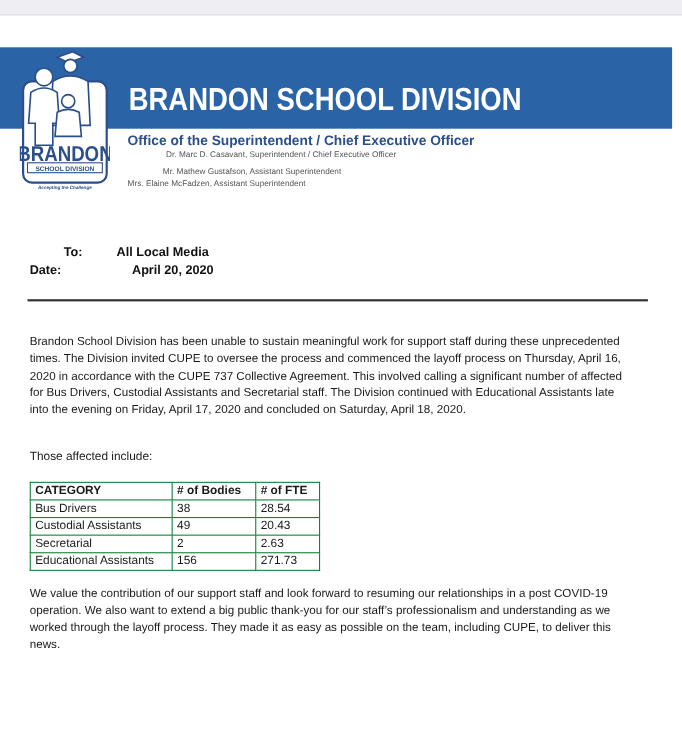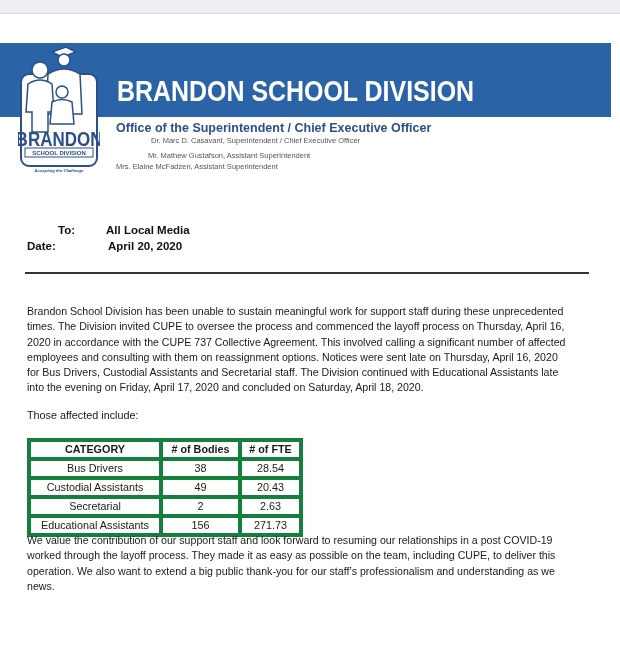--- a/index.html
+++ b/index.html
@@ -46,22 +46,22 @@
   }
   .para .line { display: block; white-space: nowrap; }
   .affected {
     position: absolute; left: 27px; top: 409px; font-size: 10.8px;
   }
   table.affected-table {
     position: absolute; left: 27px; top: 438px;
     border-collapse: collapse; font-size: 10.8px;
   }
   table.affected-table td, table.affected-table th {
-    border: 4px solid #15803d; padding: 0 4px; height: 15px; line-height: 15px;
-    text-align: center; font-weight: normal;
+    border: 1px solid #15803d; padding: 0 4px; height: 15px; line-height: 15px;
+    text-align: left; font-weight: normal;
   }
   table.affected-table th { font-weight: bold; }
   .c1 { width: 120px; } .c2 { width: 67px; } .c3 { width: 49px; }
 </style>
 </head>
 <body>
 
 <div class="topbar"></div>
 
 <div class="banner"></div>
@@ -87,29 +87,28 @@
 </svg>
 
 <div class="office-title">Office of the Superintendent / Chief Executive Officer</div>
 <div class="staff" style="top:136px;margin-left:35px;">Dr. Marc D. Casavant, Superintendent / Chief Executive Officer</div>
 <div class="staff" style="top:151px;padding-left:32px;">Mr. Mathew Gustafson, Assistant Superintendent</div>
 <div class="staff" style="top:162px;">Mrs. Elaine McFadzen, Assistant Superintendent</div>
 
 <div class="meta-label" style="left:27px; top:224px;margin-left:31px;">To:</div>
 <div class="meta-value" style="left:106px; top:224px;">All Local Media</div>
 <div class="meta-label" style="left:27px; top:240px;">Date:</div>
-<div class="meta-value" style="left:108px; top:240px;">April 20, 2020</div>
+<div class="meta-value" style="left:120px; top:240px;">April 20, 2020</div>
 
 <div class="rule"></div>
 
 <div class="para" style="top:304px;">
   <span class="line">Brandon School Division has been unable to sustain meaningful work for support staff during these unprecedented</span>
   <span class="line">times. The Division invited CUPE to oversee the process and commenced the layoff process on Thursday, April 16,</span>
   <span class="line">2020 in accordance with the CUPE 737 Collective Agreement.  This involved calling a significant number of affected</span>
-  <span class="line">employees and consulting with them on reassignment options.  Notices were sent late on Thursday, April 16, 2020</span>
   <span class="line">for Bus Drivers, Custodial Assistants and Secretarial staff.  The Division continued with Educational Assistants late</span>
   <span class="line">into the evening on Friday, April 17, 2020 and concluded on Saturday, April 18, 2020.</span>
 </div>
 
 <div class="affected">Those affected include:</div>
 
 <table class="affected-table">
   <tbody>
       <tr>
     <th class="c1">CATEGORY</th>
@@ -134,16 +133,16 @@
   <tr>
     <td>Educational Assistants</td>
     <td>156</td>
     <td>271.73</td>
   </tr>
 </tbody>
   </table>
 
 <div class="para" style="top:533px;">
   <span class="line">We value the contribution of our support staff and look forward to resuming our relationships in a post COVID-19</span>
+  <span class="line">operation.  We also want to extend a big public thank-you for our staff’s professionalism and understanding as we</span>
   <span class="line">worked through the layoff process.  They made it as easy as possible on the team, including CUPE, to deliver this</span>
-  <span class="line">operation.  We also want to extend a big public thank-you for our staff’s professionalism and understanding as we</span>
   <span class="line">news.</span>
 </div>
 
 </body></html>

